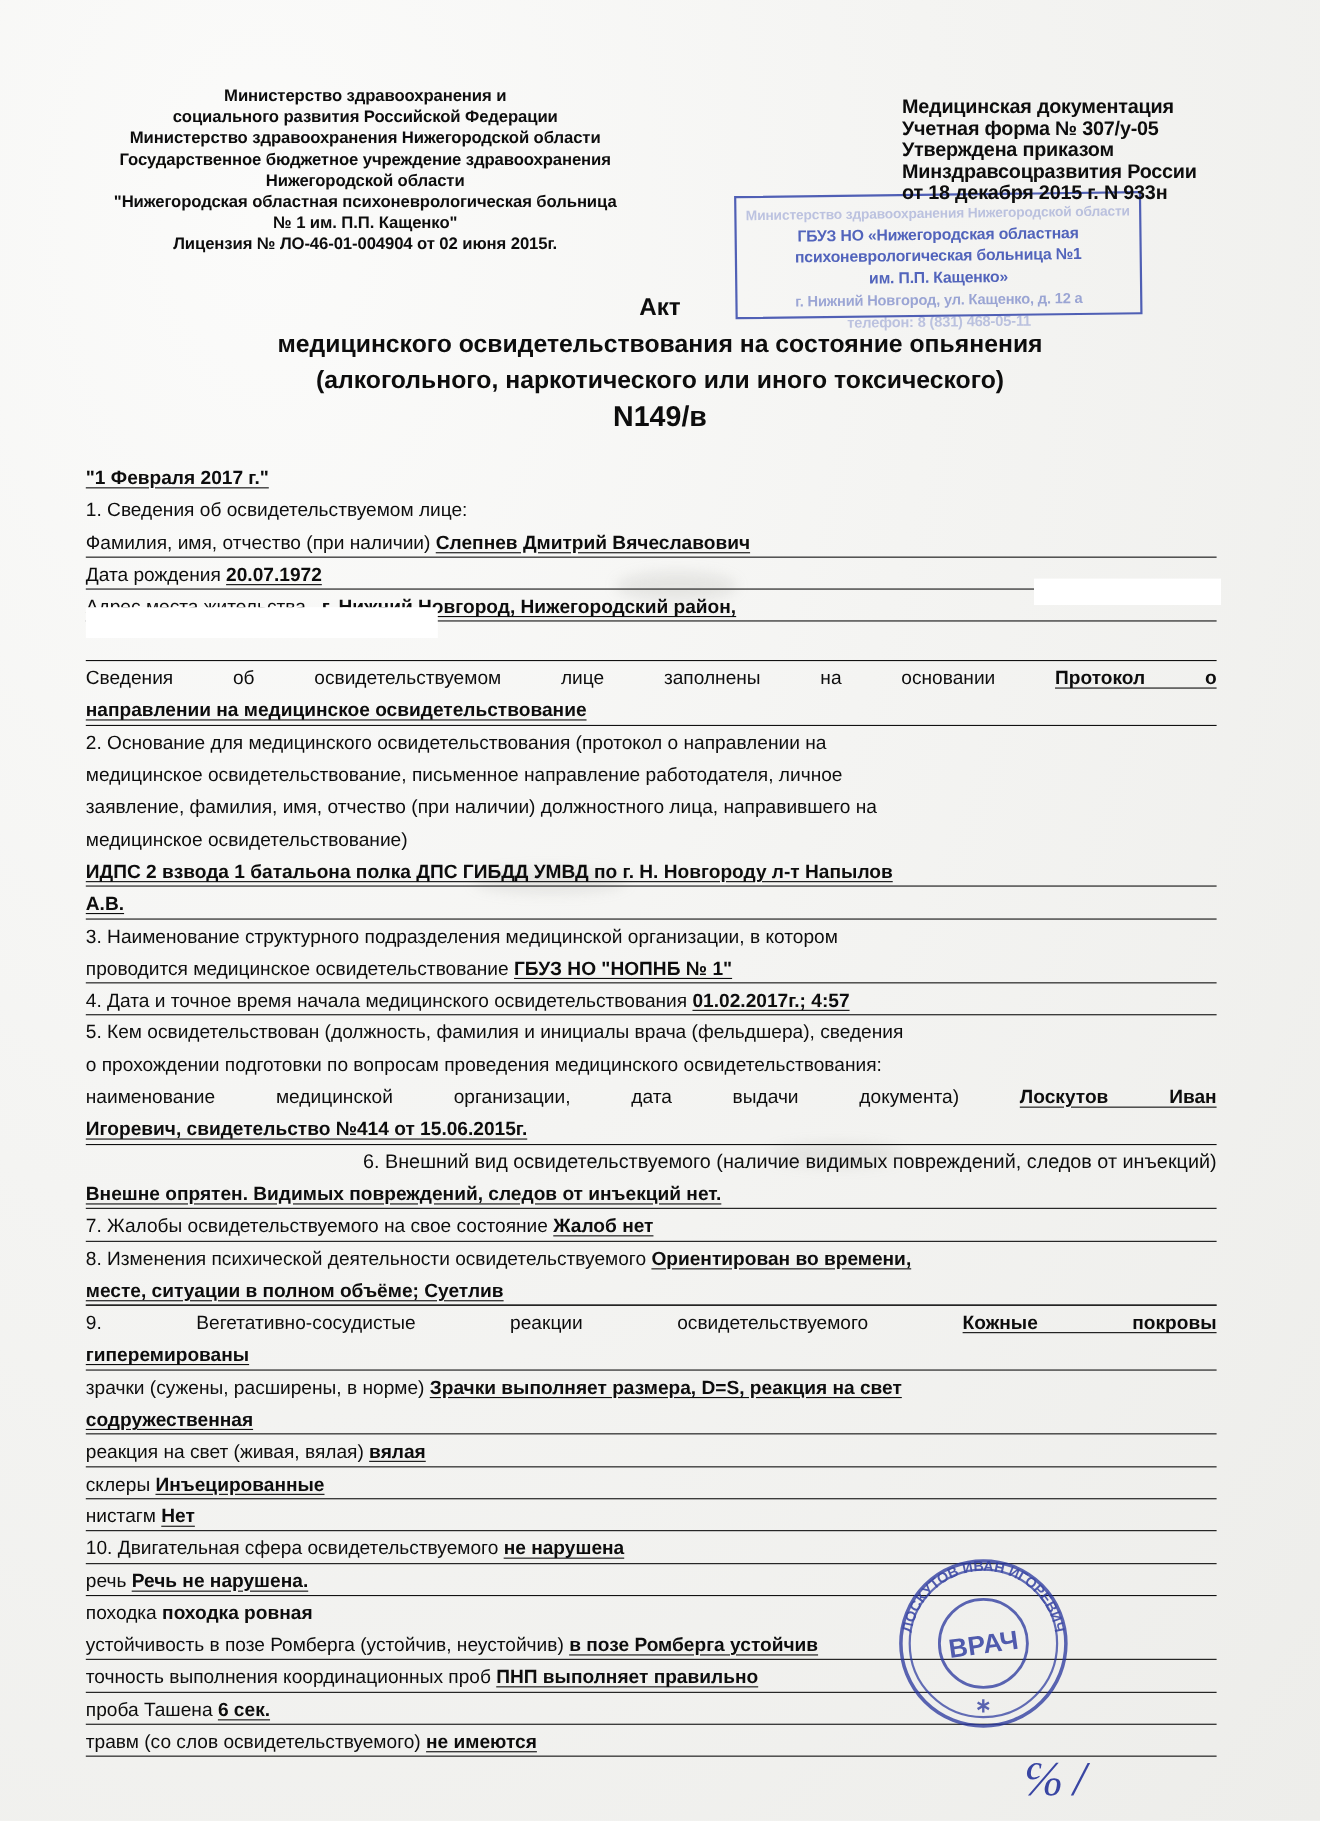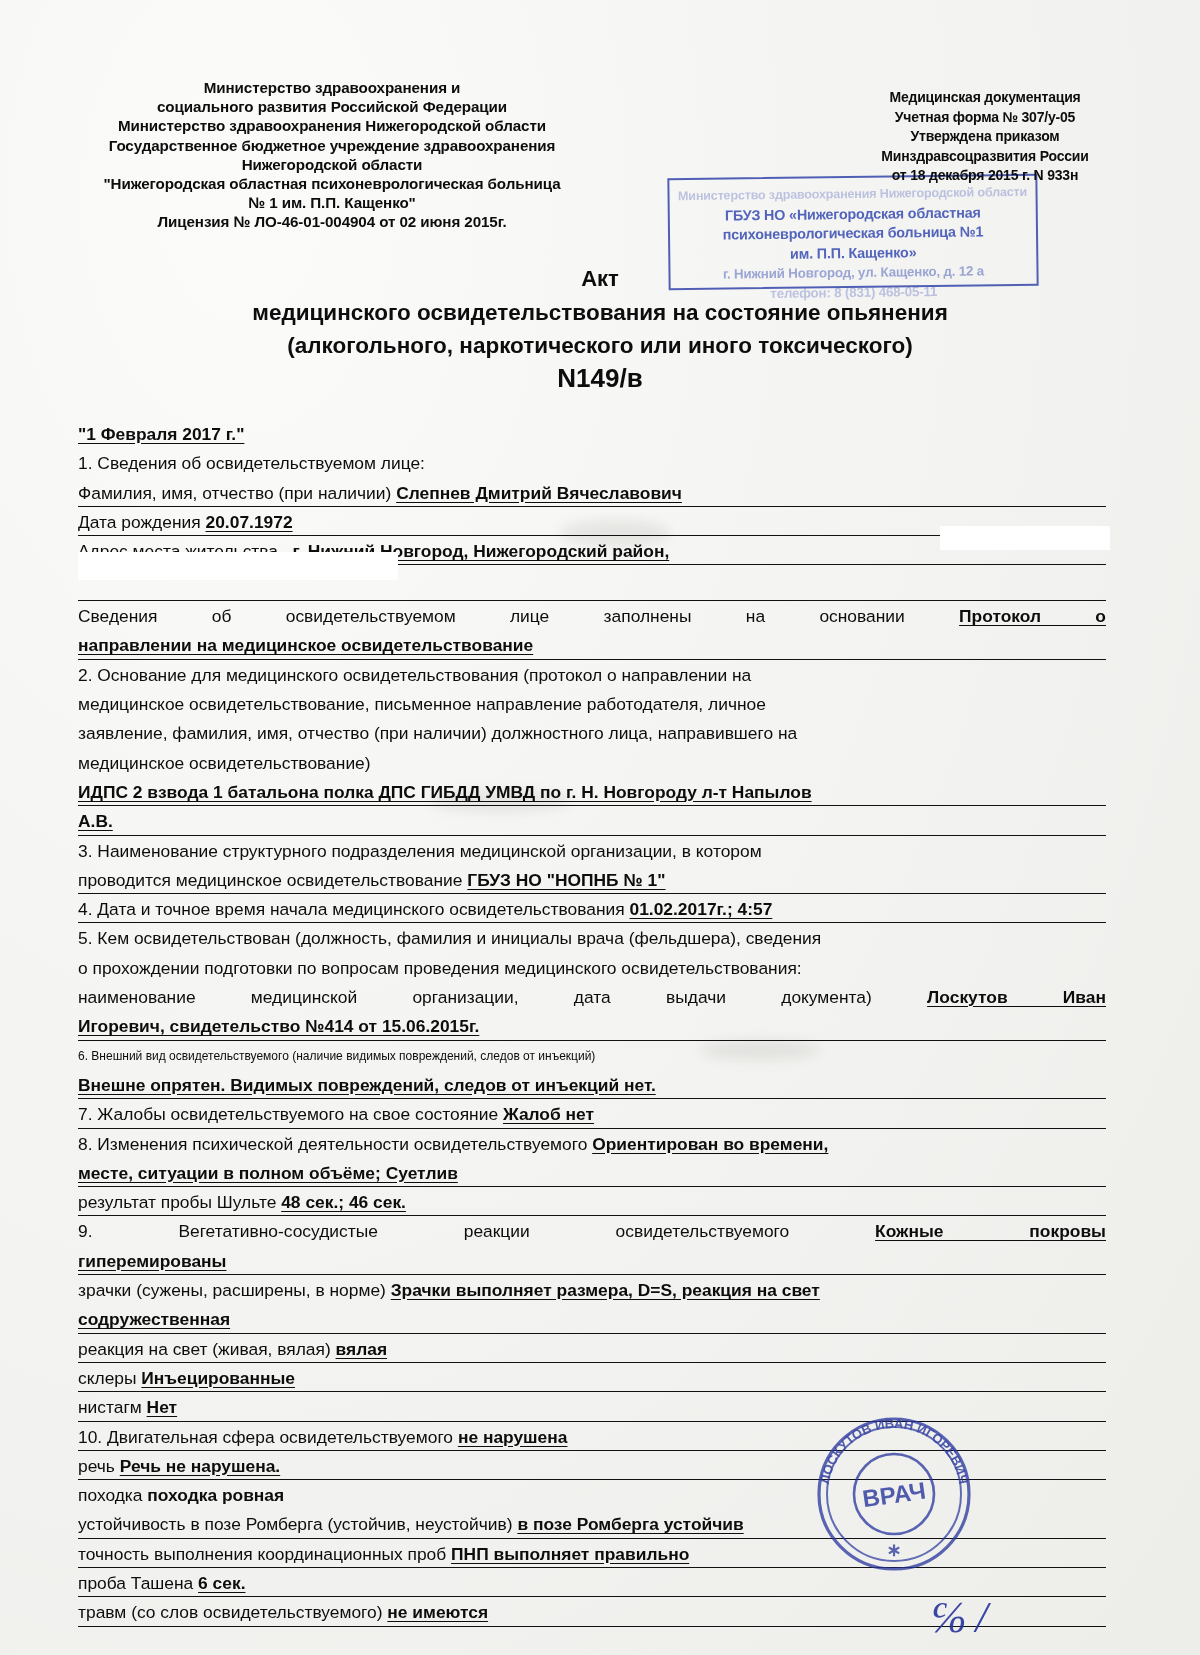--- a/index.html
+++ b/index.html
@@ -34,22 +34,21 @@
     font-size: 15.2px;
     line-height: 19.2px;
     font-weight: 700;
     letter-spacing: -0.1px;
   }
   .org-block .line { white-space: nowrap; }
   .form-meta {
     position: absolute;
     left: 820px; top: 10px;
     width: 330px;
-    text-align: center;
-    font-size: 14px;
+    font-size: 18px;
     line-height: 19.6px;
     font-weight: 700;
     letter-spacing: -0.2px;
     z-index: 3;
   }
   .form-meta .line { white-space: nowrap; }
   
   .stamp-rect {
     position: absolute;
     left: 668px; top: 98px;
@@ -254,21 +253,21 @@
     <div class="row">о  прохождении  подготовки  по  вопросам  проведения  медицинского  освидетельствования:</div>
     <div class="row just">
       <span class="lbl">наименование   медицинской   организации,   дата   выдачи   документа)</span>
       <span class="val">Лоскутов Иван</span>
     </div>
     <div class="row ruled">
       <span class="txt"><span class="val">Игоревич, свидетельство №414 от 15.06.2015г.</span></span>
       <span class="rule"></span>
     </div>
 
-    <div class="row" style="font-size:12px;">6.  Внешний вид освидетельствуемого (наличие видимых повреждений, следов от инъекций)</div>
+    <div class="row" style="font-size:18px;text-align:right;">6.  Внешний вид освидетельствуемого (наличие видимых повреждений, следов от инъекций)</div>
     <div class="row ruled">
       <span class="txt"><span class="val">Внешне опрятен. Видимых повреждений, следов от инъекций нет.</span></span>
       <span class="rule"></span>
     </div>
 
     <div class="row ruled">
       <span class="txt"><span class="lbl">7. Жалобы освидетельствуемого на свое состояние</span>
       <span class="val">Жалоб нет</span></span>
       <span class="rule"></span>
     </div>
@@ -276,22 +275,20 @@
     <div class="row">
       <span class="lbl">8. Изменения психической деятельности освидетельствуемого</span>
       <span class="val">Ориентирован во времени,</span>
     </div>
     <div class="row ruled">
       <span class="txt"><span class="val">месте, ситуации в полном объёме; Суетлив</span></span>
       <span class="rule"></span>
     </div>
 
     <div class="row ruled">
-      <span class="txt"><span class="lbl">результат пробы Шульте</span>
-      <span class="val">48 сек.; 46 сек.</span></span>
       <span class="rule"></span>
     </div>
 
     <div class="row just">
       <span class="lbl">9.      Вегетативно-сосудистые    реакции    освидетельствуемого</span>
       <span class="val">Кожные    покровы</span>
     </div>
     <div class="row ruled">
       <span class="txt"><span class="val">гиперемированы</span></span>
       <span class="rule"></span>

